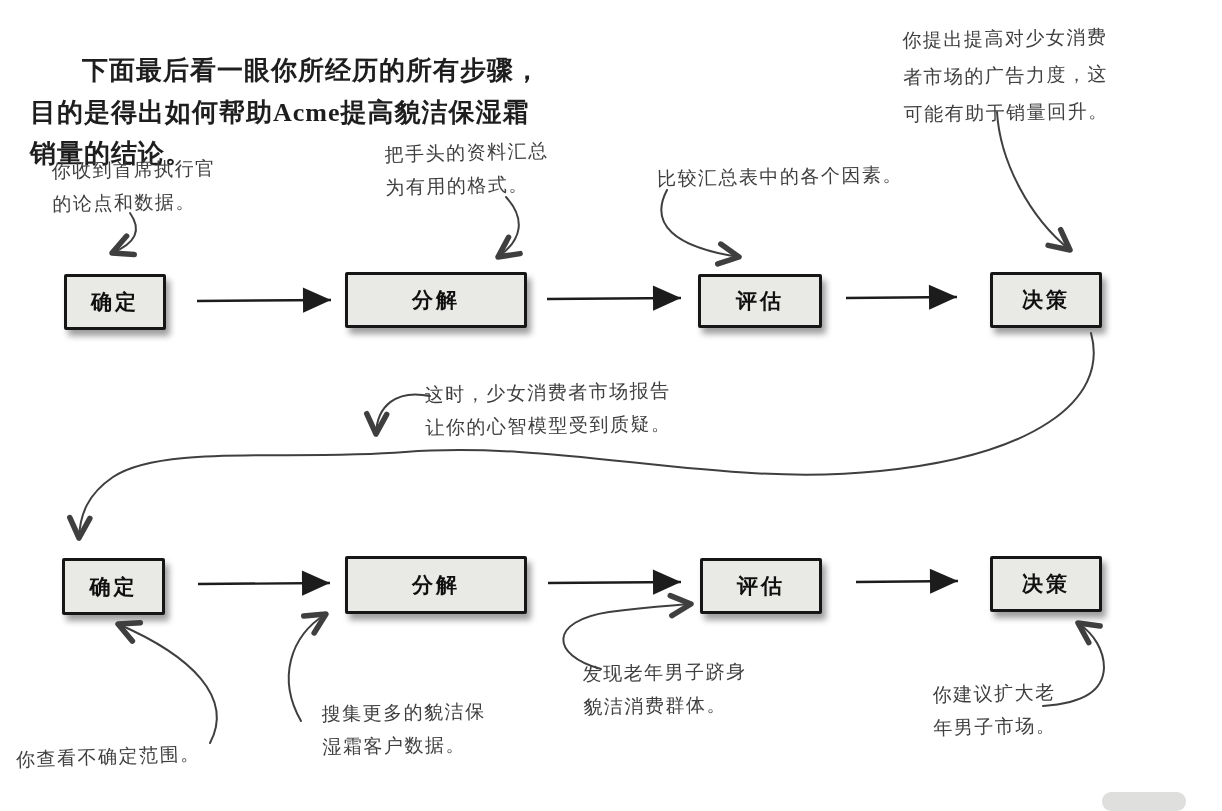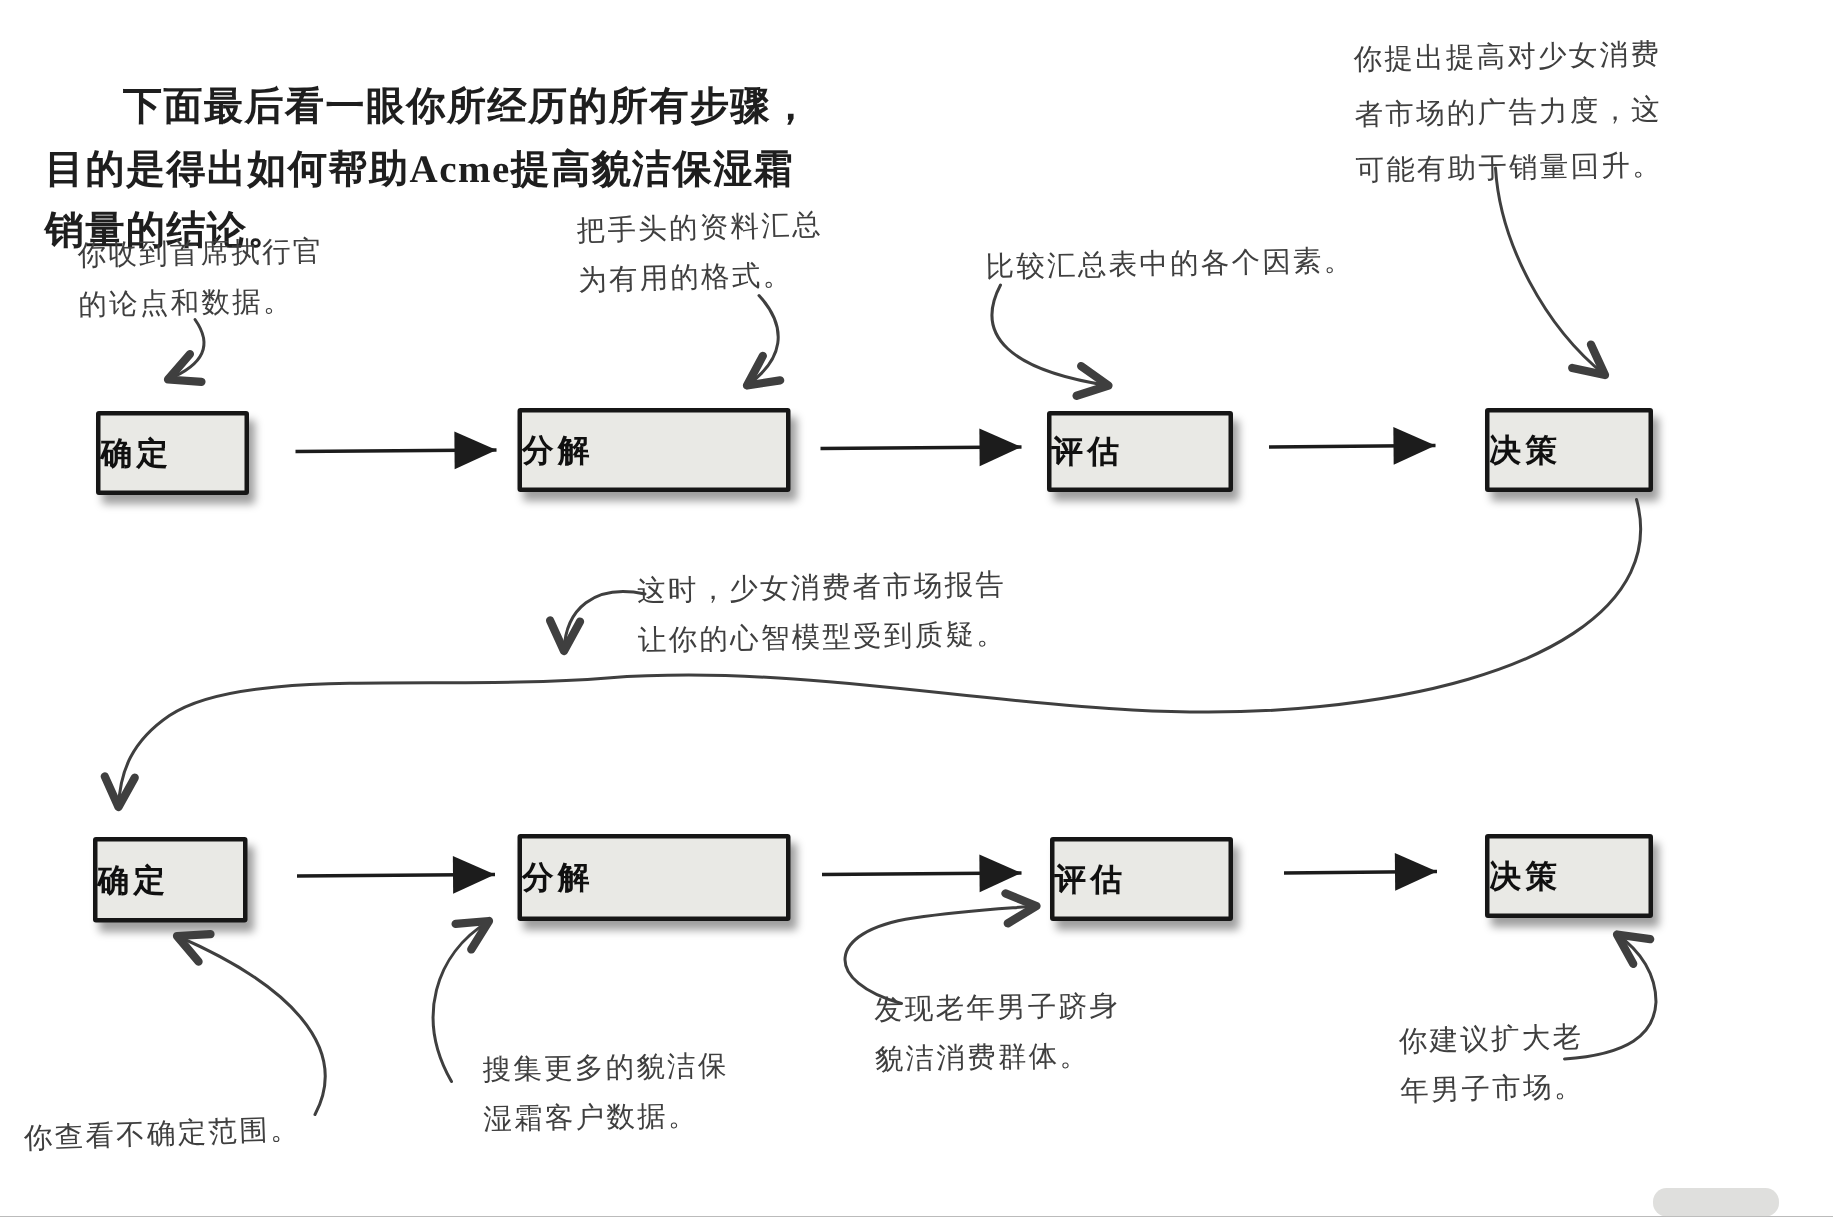--- a/index.html
+++ b/index.html
@@ -11,21 +11,21 @@
     position:relative;width:1222px;height:811px;background:var(--paper);
     overflow:hidden;font-family:"Liberation Sans",sans-serif;
   }
   .print-text{
     position:absolute;left:30px;top:24px;width:516px;
     font-family:"Liberation Serif","DejaVu Serif",serif;
     font-weight:700;font-size:26px;line-height:1.6;color:var(--print-ink);
     text-indent:2em;letter-spacing:1px;
   }
   .step-box{
-    position:absolute;display:flex;align-items:center;justify-content:flex-start;
+    position:absolute;display:flex;align-items:center;justify-content:center;
     background:var(--box-fill);border:3px solid var(--box-border);
     border-radius:2px;box-shadow:4px 6px 6px rgba(0,0,0,0.38);
     font-family:"DejaVu Sans",sans-serif;font-weight:700;font-size:21px;
     color:#101010;letter-spacing:3px;
   }
   .b1{left:64px;top:274px;width:96px;height:50px;}
   .b2{left:345px;top:272px;width:176px;height:50px;}
   .b3{left:698px;top:274px;width:118px;height:48px;}
   .b4{left:990px;top:272px;width:106px;height:50px;}
   .b5{left:62px;top:558px;width:97px;height:51px;}

